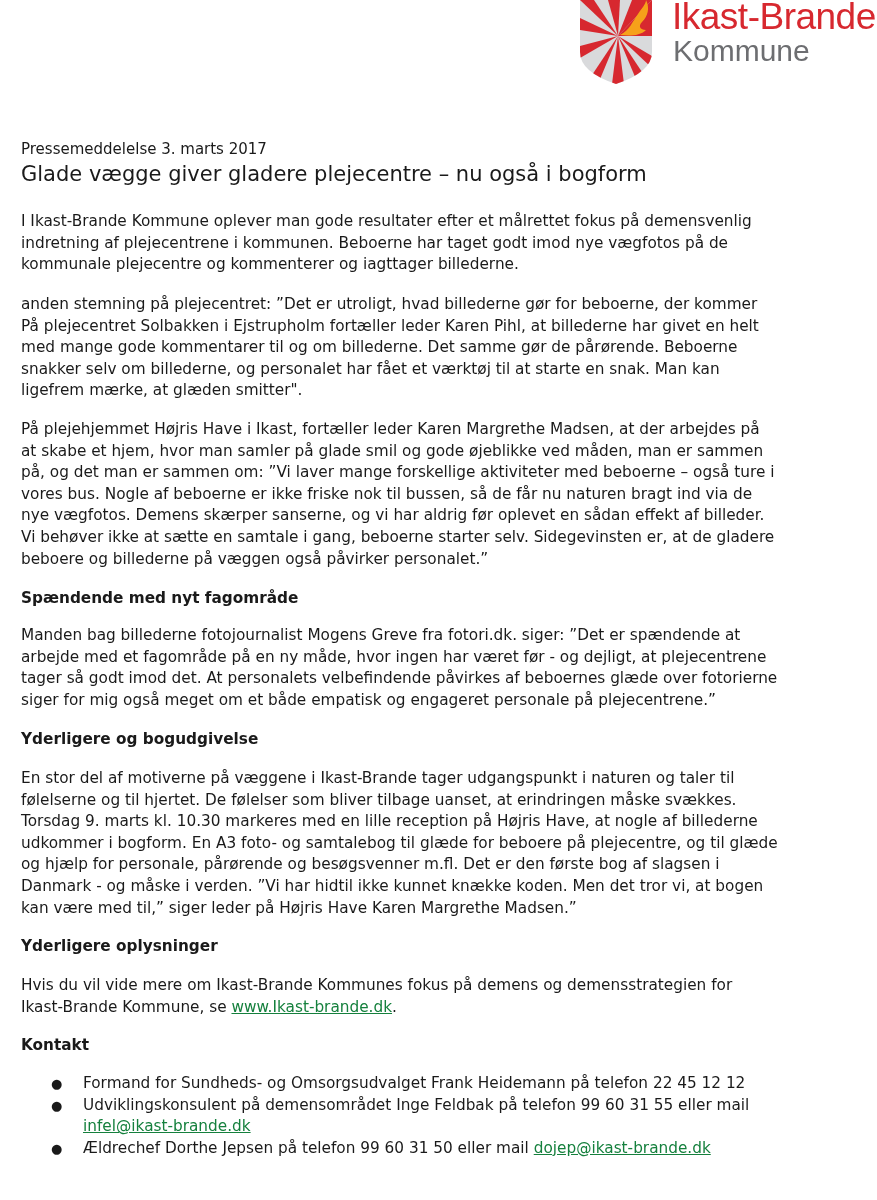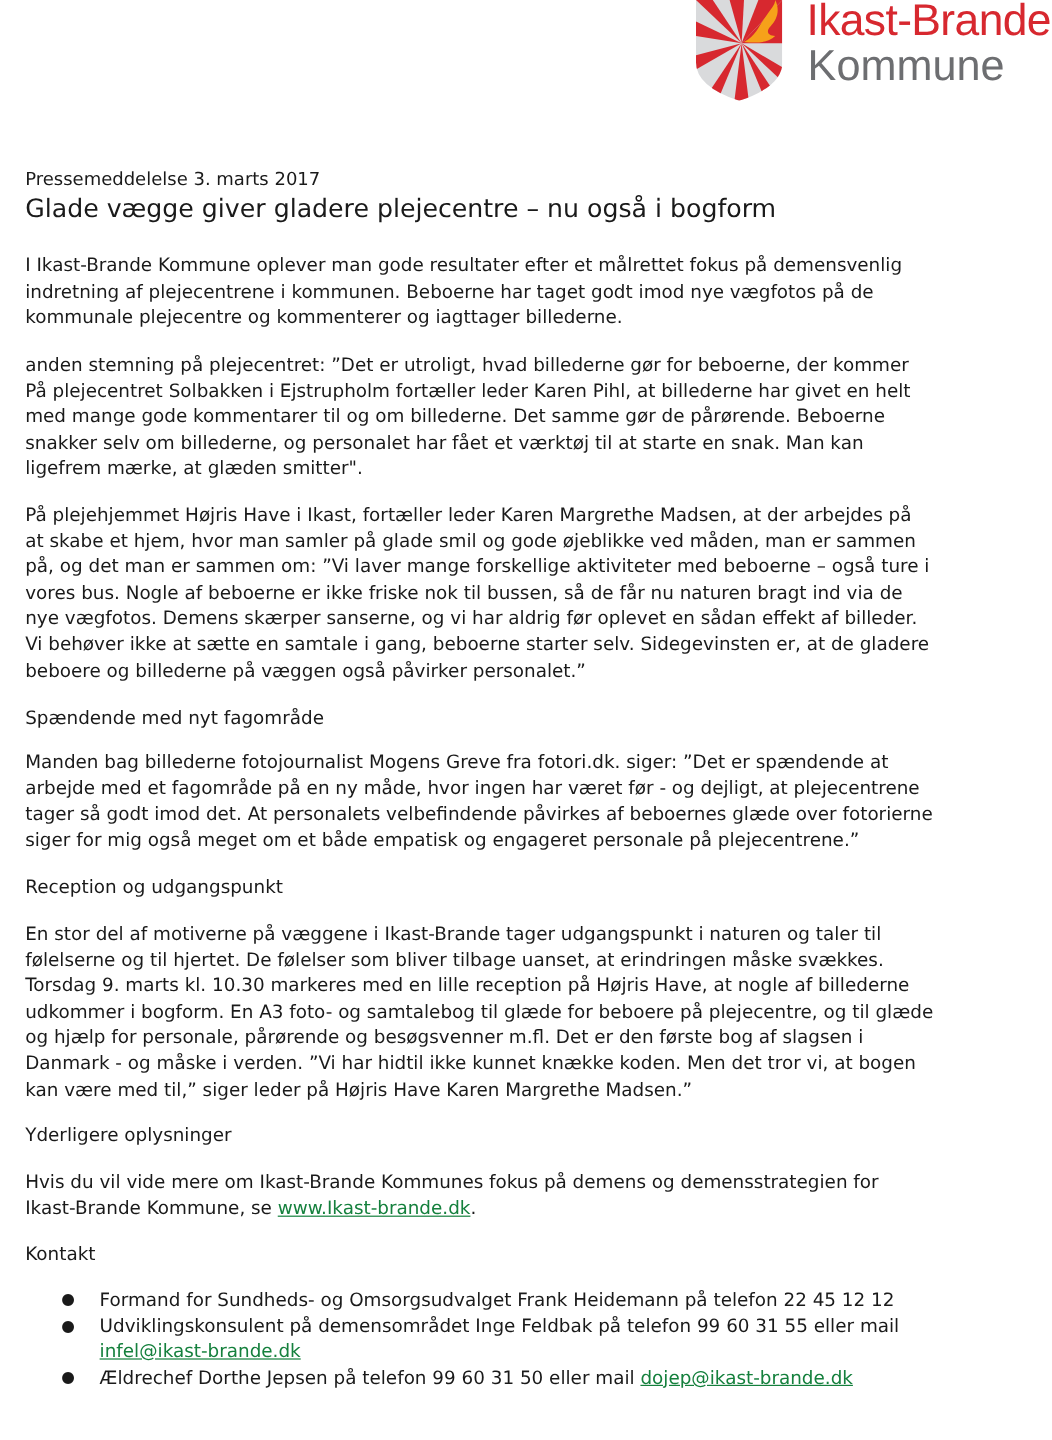--- a/index.html
+++ b/index.html
@@ -3,28 +3,28 @@
 <meta charset="utf-8">
 <style>
   html, body { margin: 0; padding: 0; background: #ffffff; }
   body { width: 877px; height: 1200px; position: relative; overflow: hidden;
          font-family: "DejaVu Sans", sans-serif; color: #1a1a1a; }
   .logo { position: absolute; left: 578px; top: 0; width: 299px; height: 86px; }
   .shield { position: absolute; left: 2px; top: 0; width: 72px; height: 84px; }
   .logo-name { position: absolute; left: 94px; top: -4px; font-family: "Liberation Sans", sans-serif;
                font-size: 37px; color: #d7282f; letter-spacing: -0.5px; white-space: nowrap; }
   .logo-sub { position: absolute; left: 95px; top: 34px; font-family: "Liberation Sans", sans-serif;
-              font-size: 36px; color: #6d6e71; white-space: nowrap; }
+              font-size: 30px; color: #6d6e71; white-space: nowrap; }
   .content { position: absolute; left: 21px; top: 0; width: 840px; }
   .dateline { position: absolute; top: 140px; font-size: 15px; white-space: nowrap; }
   h1 { position: absolute; top: 162px; margin: 0; font-weight: normal; font-size: 21px;
        white-space: nowrap; color: #1a1a1a; }
   .p { position: absolute; margin: 0; font-size: 15.3px; line-height: 21.6px; width: 845px; }
   .p .line { display: block; white-space: nowrap; }
-  .h2 { position: absolute; margin: 0; font-size: 15.3px; font-weight: normal; white-space: nowrap; text-align: center; }
+  .h2 { position: absolute; margin: 0; font-size: 15.3px; font-weight: bold; white-space: nowrap; text-align: center; }
   a { color: #15803d; text-decoration: underline; }
   ul { position: absolute; margin: 0; padding: 0; list-style: none; top: 1073px; left: 30px; }
   ul li { position: relative; font-size: 15.3px; line-height: 21.6px; padding-left: 32px; }
   ul li .bullet { position: absolute; left: 0; top: 0; font-size: 13px; }
   ul li .line { display: block; white-space: nowrap; }
 </style>
 </head>
 <body>
 
 <div class="logo">
@@ -84,21 +84,21 @@
   </div>
 
   <div class="h2" style="top:589px">Spændende med nyt fagområde</div>
   <div class="p" style="top:625px">
     <span class="line">Manden bag billederne fotojournalist Mogens Greve fra fotori.dk. siger: ”Det er spændende at</span>
     <span class="line">arbejde med et fagområde på en ny måde, hvor ingen har været før - og dejligt, at plejecentrene</span>
     <span class="line">tager så godt imod det. At personalets velbefindende påvirkes af beboernes glæde over fotorierne</span>
     <span class="line">siger for mig også meget om et både empatisk og engageret personale på plejecentrene.”</span>
   </div>
 
-  <div class="h2" style="top:730px">Reception og udgangspunkt</div>
+  <div class="h2" style="top:730px">Yderligere og bogudgivelse</div>
   <div class="p" style="top:768px">
     <span class="line">En stor del af motiverne på væggene i Ikast-Brande tager udgangspunkt i naturen og taler til</span>
     <span class="line">følelserne og til hjertet. De følelser som bliver tilbage uanset, at erindringen måske svækkes.</span>
     <span class="line">Torsdag 9. marts kl. 10.30 markeres med en lille reception på Højris Have, at nogle af billederne</span>
     <span class="line">udkommer i bogform. En A3 foto- og samtalebog til glæde for beboere på plejecentre, og til glæde</span>
     <span class="line">og hjælp for personale, pårørende og besøgsvenner m.fl. Det er den første bog af slagsen i</span>
     <span class="line">Danmark - og måske i verden. ”Vi har hidtil ikke kunnet knække koden. Men det tror vi, at bogen</span>
     <span class="line">kan være med til,” siger leder på Højris Have Karen Margrethe Madsen.”</span>
   </div>
 

